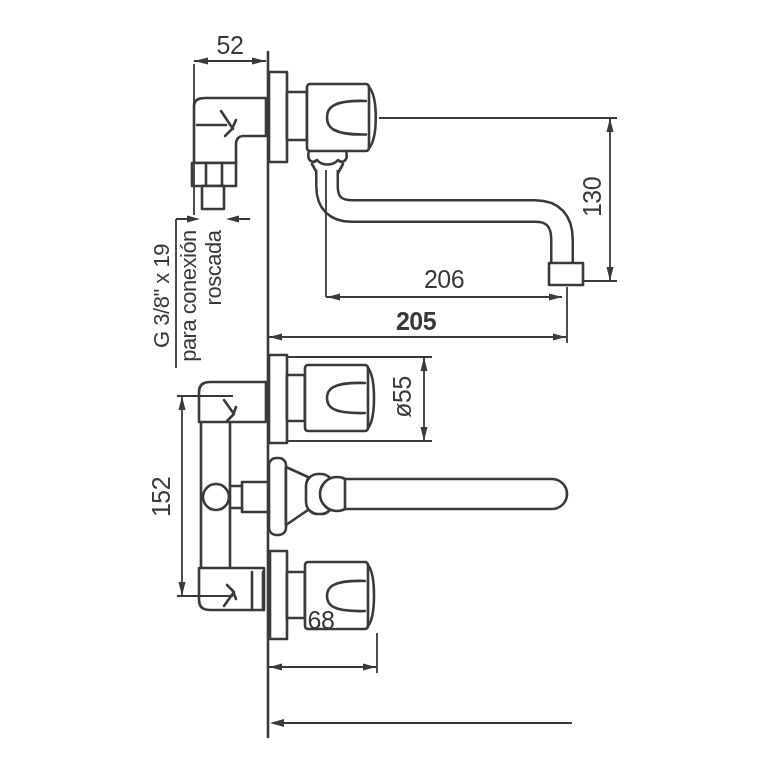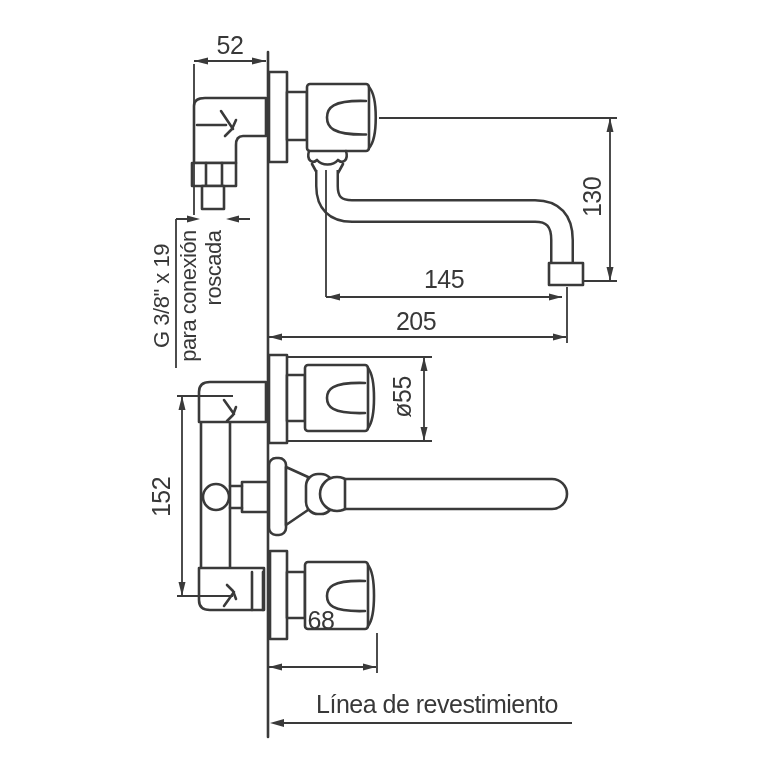--- a/index.html
+++ b/index.html
@@ -160,30 +160,29 @@
         <path class="dimline" d="M277 723 H572"></path>
         <polygon class="arrow" points="270,723 284,719 284,727"></polygon>
       </g>
     </g>
   </svg>
 
   <div class="dim-label" style="left:230px;top:45px;">52</div>
 
   <div class="dim-label rot" style="left:592px;top:197px;">130</div>
 
-  <div class="dim-label" style="left:444px;top:279px;">145</div>
+  <div class="dim-label" style="left:444px;top:279px;">206</div>
 
-  <div class="dim-label" style="left:416px;top:321px;">205</div>
+  <div class="dim-label" style="left:416px;top:321px;font-weight:bold;">205</div>
 
   <div class="dim-label rot" style="left:402px;top:397px;">ø55</div>
 
   <div class="dim-label rot" style="left:161px;top:497px;">152</div>
 
   <div class="dim-label" style="left:321px;top:620px;">68</div>
 
   <div class="dim-label rot small" style="left:162px;top:296px;">G 3/8" x 19</div>
 
   <div class="dim-label rot small" style="left:189px;top:296px;">para conexión</div>
 
   <div class="dim-label rot small" style="left:214px;top:268px;">roscada</div>
 
-  <div class="dim-label" style="left:437px;top:704px;">Línea de revestimiento</div>
 </div>
 
 </body></html>

